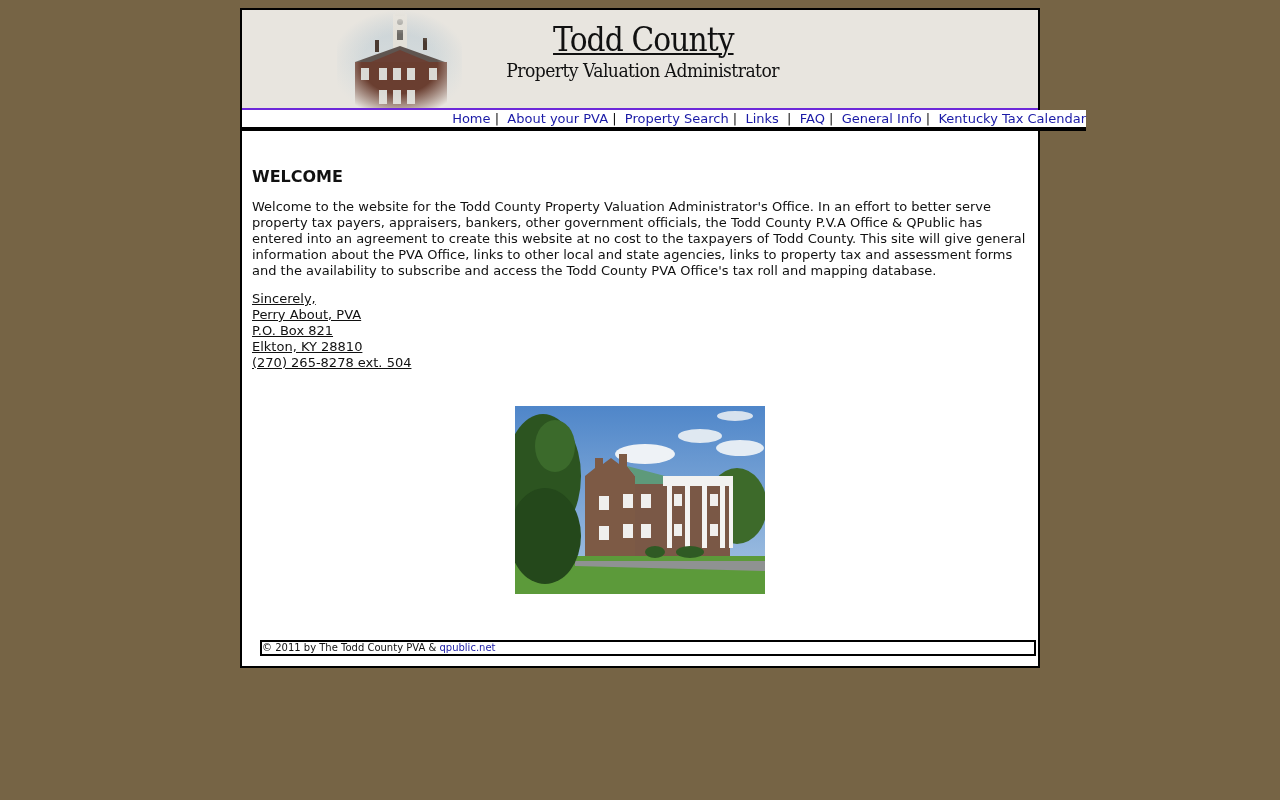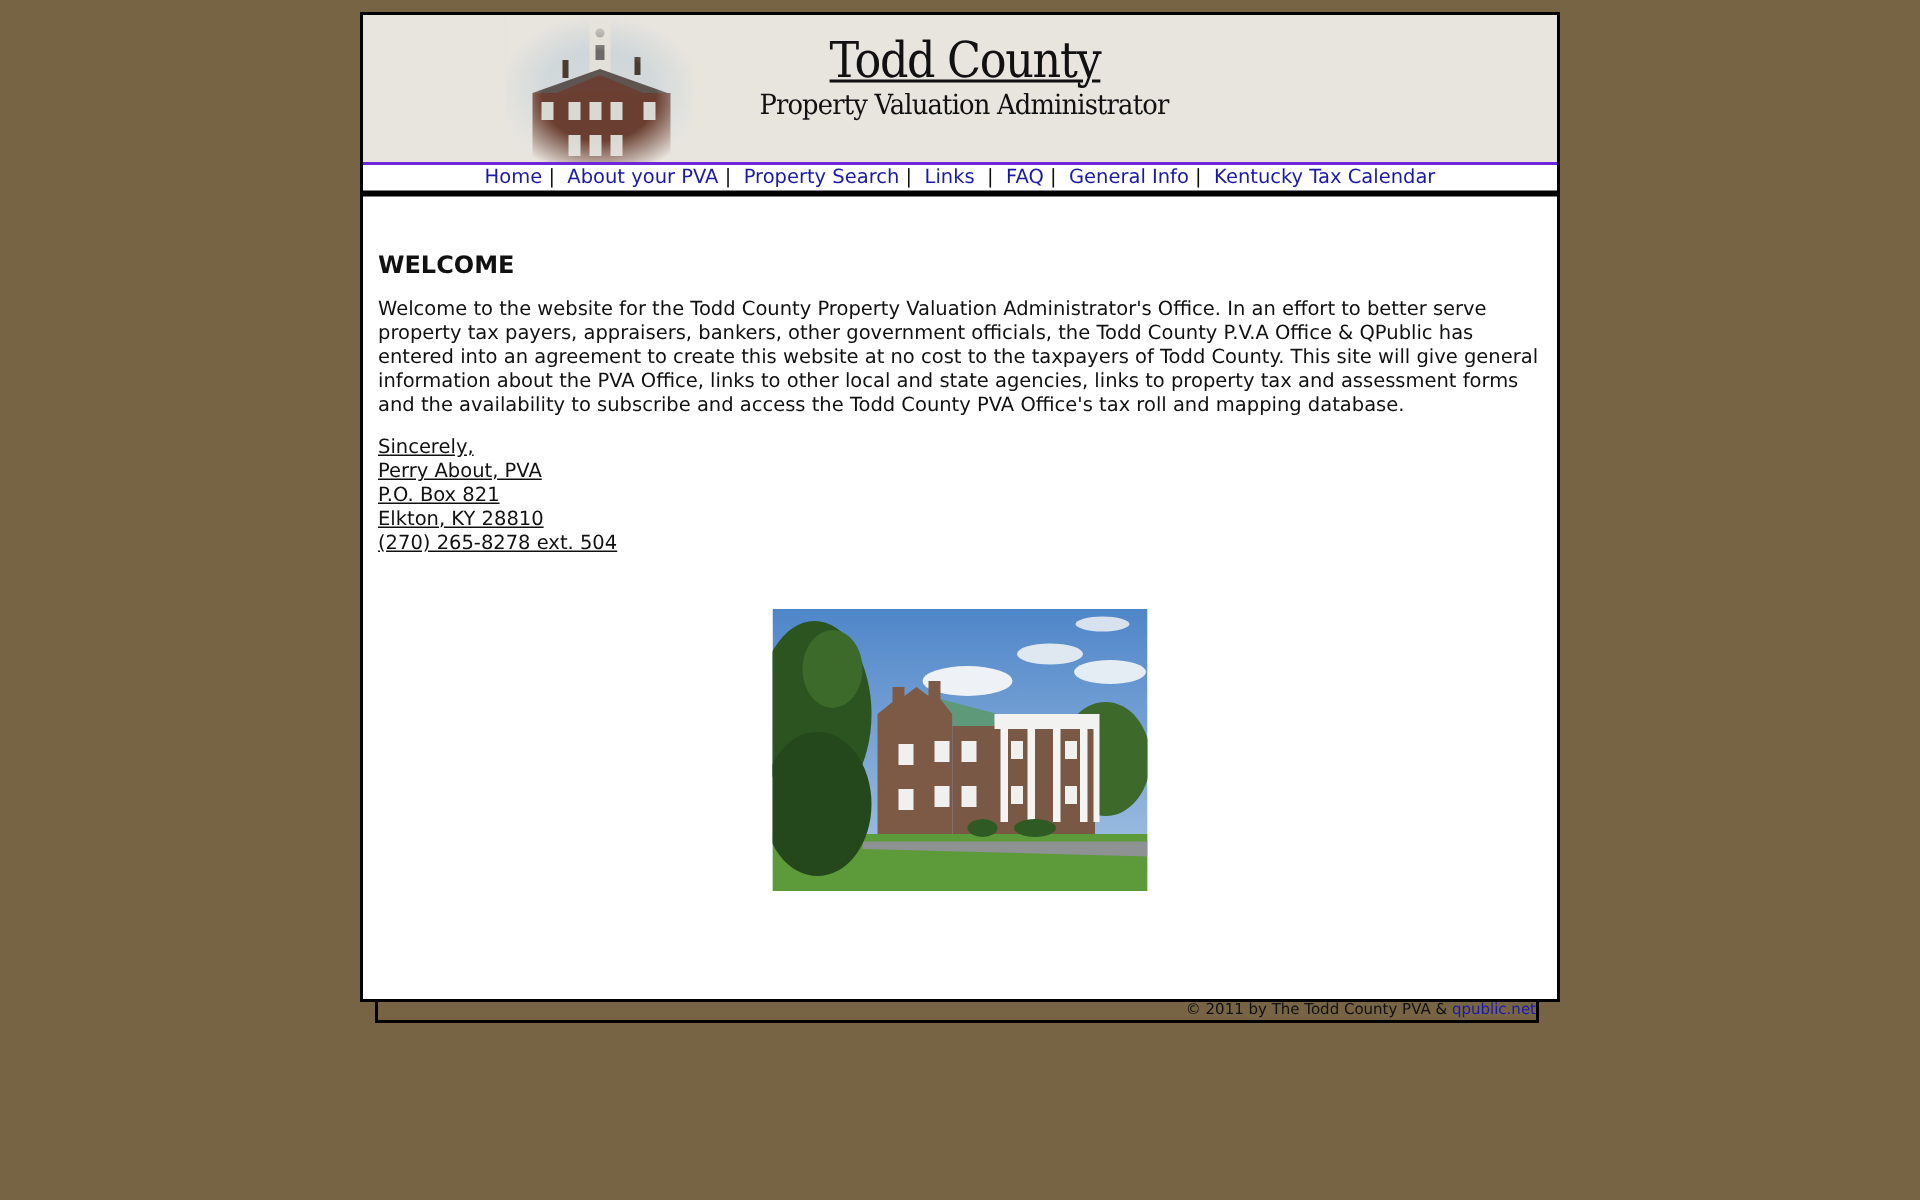--- a/index.html
+++ b/index.html
@@ -50,48 +50,49 @@
     letter-spacing: -0.6px;
     display: inline-block;
     transform: scaleX(0.93);
     white-space: nowrap;
   }
   .nav {
     position: absolute; left: 0; top: 100px;
     width: 796px; height: 17px;
     background: #fff;
     border-bottom: 4px solid #000;
-    text-align: center;
+    text-align: right;
     font-size: 13px; line-height: 17px;
     white-space: nowrap;
+    padding-left: 48px;
   }
   .nav a { color: #1a1aa6; text-decoration: none; }
   .nav .sep { color: #111; }
   .content {
     position: absolute; left: 10px; top: 121px;
     width: 776px;
     font-size: 13px; line-height: 16px; color: #111;
   }
   .welcome {
     text-align: left; font-weight: bold; font-size: 16px;
     margin-top: 38px; margin-bottom: 10px; height: 20px;
   }
   .intro { margin: 0 0 12px 0; word-spacing: 0px; }
   .sig { margin: 0; }
   .sig div { height: 16px; text-decoration: underline; }
   .photo-wrap {
     position: absolute; left: 263px; top: 275px;
     width: 250px; height: 188px;
   }
   .footer {
-    position: absolute; left: 8px; top: 630px;
+    position: absolute; left: 18px; top: 630px;
     width: 772px; height: 12px;
     border: 2px solid #000;
-    text-align: right;
-    font-size: 10px; line-height: 12px; color: #111; margin-top: 26px;
+    text-align: left;
+    font-size: 10px; line-height: 12px; color: #111;
   }
   .footer a { color: #1a1aa6; text-decoration: none; }
 </style>
 </head>
 <body>
 
 <div class="page">
 
   <div class="header">
     <div class="header-photo">

